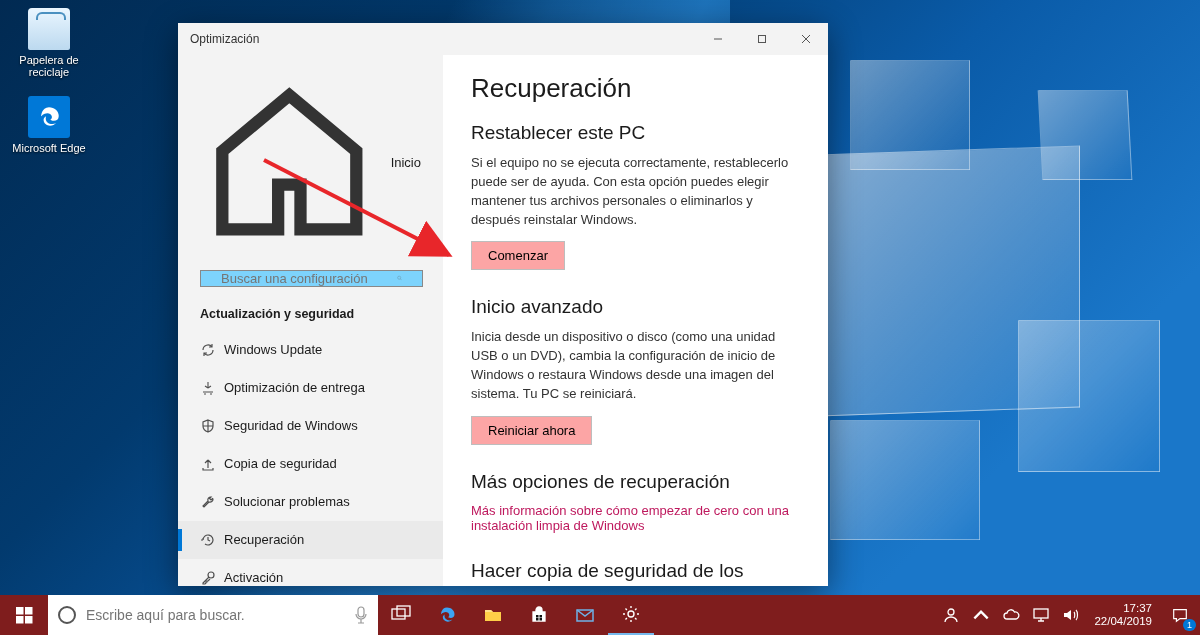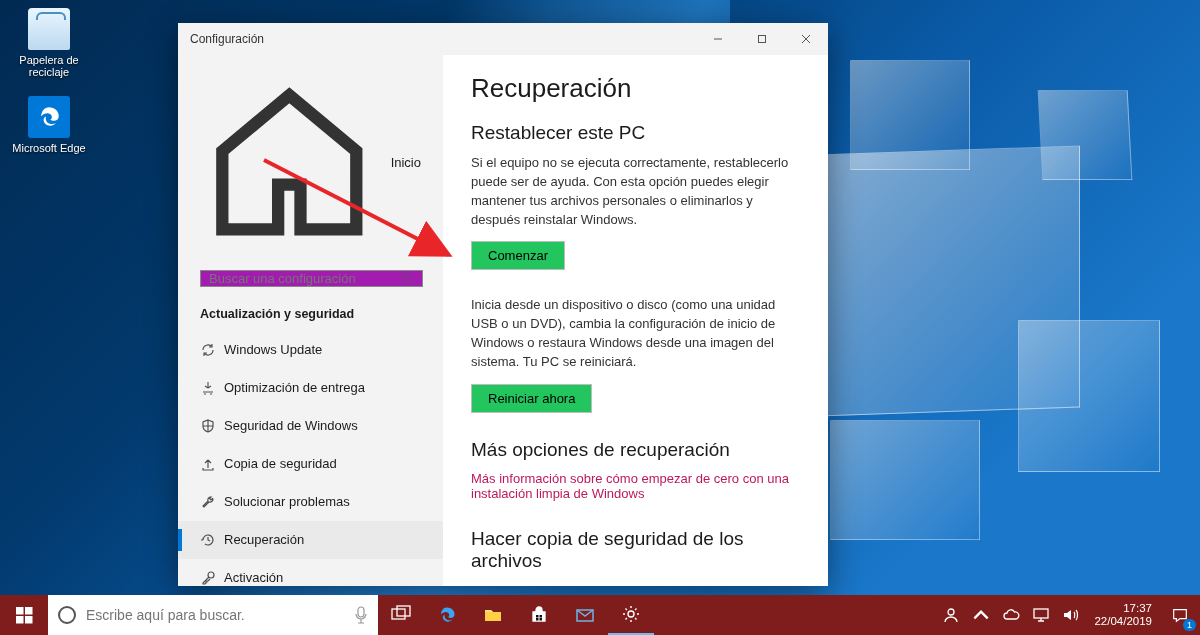--- a/index.html
+++ b/index.html
@@ -47,34 +47,34 @@
   .titlebar { height: 32px; display:flex; align-items:center; padding-left:12px; font-size:12px; color:#333; background:#f3f3f3;}
   .titlebar .caption-buttons{margin-left:auto;display:flex;}
   .cap-btn{width:44px;height:32px;display:flex;align-items:center;justify-content:center;cursor:pointer;}
   .cap-btn svg{width:10px;height:10px;stroke:#555;stroke-width:1;fill:none;}
 
   .settings-body{flex:1;display:flex;min-height:0;}
   .sidebar{width:265px;background:#f3f3f3;padding:10px 0 10px 0;display:flex;flex-direction:column;}
   .content{flex:1;padding:18px 28px 0 28px;overflow:hidden;}
 
   .home-row{display:flex;align-items:center;gap:12px;padding:8px 22px;font-size:13px;cursor:pointer;text-align:right;}
-  .searchbox{margin:10px 20px 14px 22px;border:1px solid #888;height:32px;display:flex;align-items:flex-start;padding:0 8px;background:#a21caf;}
+  .searchbox{margin:10px 20px 14px 22px;border:1px solid #888;height:32px;display:flex;align-items:flex-start;padding:0 20px;background:#7dd3fc;}
   .searchbox input{flex:1;border:none;outline:none;font-size:13px;background:transparent;}
   .searchbox .sicon{width:14px;height:14px;opacity:.6;}
   .section-label{padding:6px 22px 10px;font-size:12.5px;font-weight:700;}
   .nav-list{display:flex;flex-direction:column;}
   .nav-item{display:flex;align-items:center;gap:8px;padding:11px 22px;font-size:13px;cursor:pointer;position:relative;}
   .nav-item .nicon{width:16px;height:16px;flex:none;opacity:.85;}
   .nav-item.active::before{content:"";position:absolute;left:0;top:8px;bottom:8px;width:4px;background:#0078d7;}
   .nav-item.active{background:#eaeaea;}
 
   h1.page-title{font-weight:350;font-size:26px;margin-bottom:18px;}
   h2.sub{font-weight:400;font-size:19px;margin:6px 0 10px;}
   p.desc{font-size:13px;color:#333;line-height:1.45;margin-bottom:12px;max-width:430px;}
-  .btn{display:inline-block;background:#22c55e;border:1px solid #bdbdbd;padding:6px 16px;font-size:13px;cursor:pointer;}
+  .btn{display:inline-block;background:#fca5a5;border:1px solid #bdbdbd;padding:6px 16px;font-size:13px;cursor:pointer;}
   a.link{color:#be185d;font-size:13px;text-decoration:none;display:inline-block;max-width:430px;}
   .section{margin-bottom:26px;}
 
   
   .annotation-arrow{position:absolute;left:254px;top:150px;pointer-events:none;}
 
   
   .taskbar{position:absolute;left:0;right:0;bottom:0;height:40px;background:#7f1d1d;display:flex;align-items:center;color:#fff;font-size:12px;}
   .start-btn{width:48px;height:40px;display:flex;align-items:center;justify-content:center;cursor:pointer;}
   .cortana{display:flex;align-items:center;background:#fff;color:#777;height:40px;width:330px;padding:0 10px;gap:10px;cursor:text;}
@@ -108,21 +108,21 @@
   <div class="ico">
     <svg viewBox="0 0 24 24">
         <path fill="#fff" d="M12 3c5 0 9 3.5 9 8 0 3-2 4.5-4.5 4.5-2 0-3.2-1-3.2-1s1.4-.4 1.4-2.4c0-2.4-2.2-3.6-4.2-3.6-3.6 0-5.8 2.9-5.8 2.9S5 3 12 3zM7 14.5c0 3.3 2.9 5.5 6 5.5 2.3 0 4.3-1 5.5-2.5-1 .6-2.2 1-3.5 1-3.6 0-6-2.3-6-5.2 0-.7.1-1.3.3-1.9C8 12.3 7 13.2 7 14.5z"></path>
       </svg>
   </div>
   <div>Microsoft Edge</div>
 </div>
 
 <div class="window">
   <div class="titlebar">
-    <span>Configuración</span>
+    <span>Optimización</span>
     <div class="caption-buttons">
       <div class="cap-btn">
           <svg viewBox="0 0 10 10">
             <line x1="1" y1="5" x2="9" y2="5"></line>
           </svg>
         </div>
       <div class="cap-btn">
           <svg viewBox="0 0 10 10">
             <rect x="1.5" y="1.5" width="7" height="7"></rect>
           </svg>
@@ -213,20 +213,21 @@
     <div class="content">
       <h1 class="page-title">Recuperación</h1>
 
       <div class="section">
         <h2 class="sub">Restablecer este PC</h2>
         <p class="desc">Si el equipo no se ejecuta correctamente, restablecerlo puede ser de ayuda. Con esta opción puedes elegir mantener tus archivos personales o eliminarlos y después reinstalar Windows.</p>
         <button class="btn">Comenzar</button>
       </div>
 
       <div class="section">
+        <h2 class="sub">Inicio avanzado</h2>
         <p class="desc">Inicia desde un dispositivo o disco (como una unidad USB o un DVD), cambia la configuración de inicio de Windows o restaura Windows desde una imagen del sistema. Tu PC se reiniciará.</p>
         <button class="btn">Reiniciar ahora</button>
       </div>
 
       <div class="section">
         <h2 class="sub">Más opciones de recuperación</h2>
         <a href="#" class="link">Más información sobre cómo empezar de cero con una instalación limpia de Windows</a>
       </div>
 
       <h2 class="sub">Hacer copia de seguridad de los archivos</h2>

